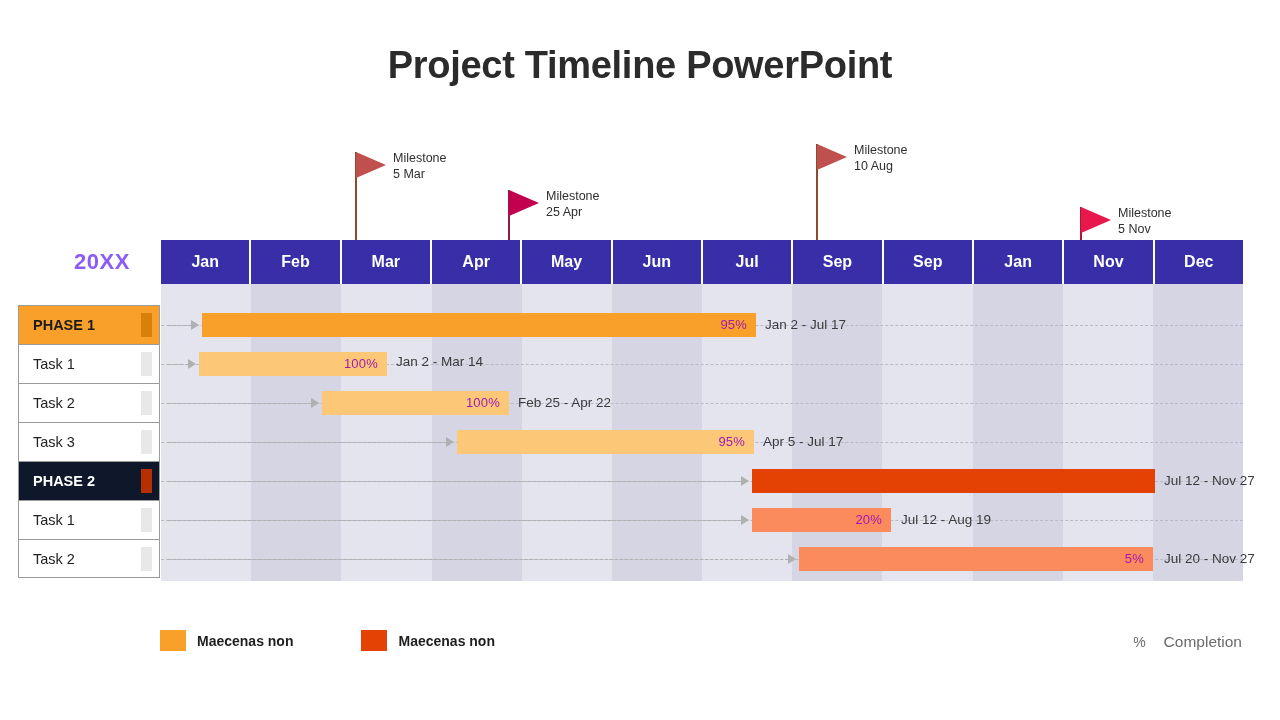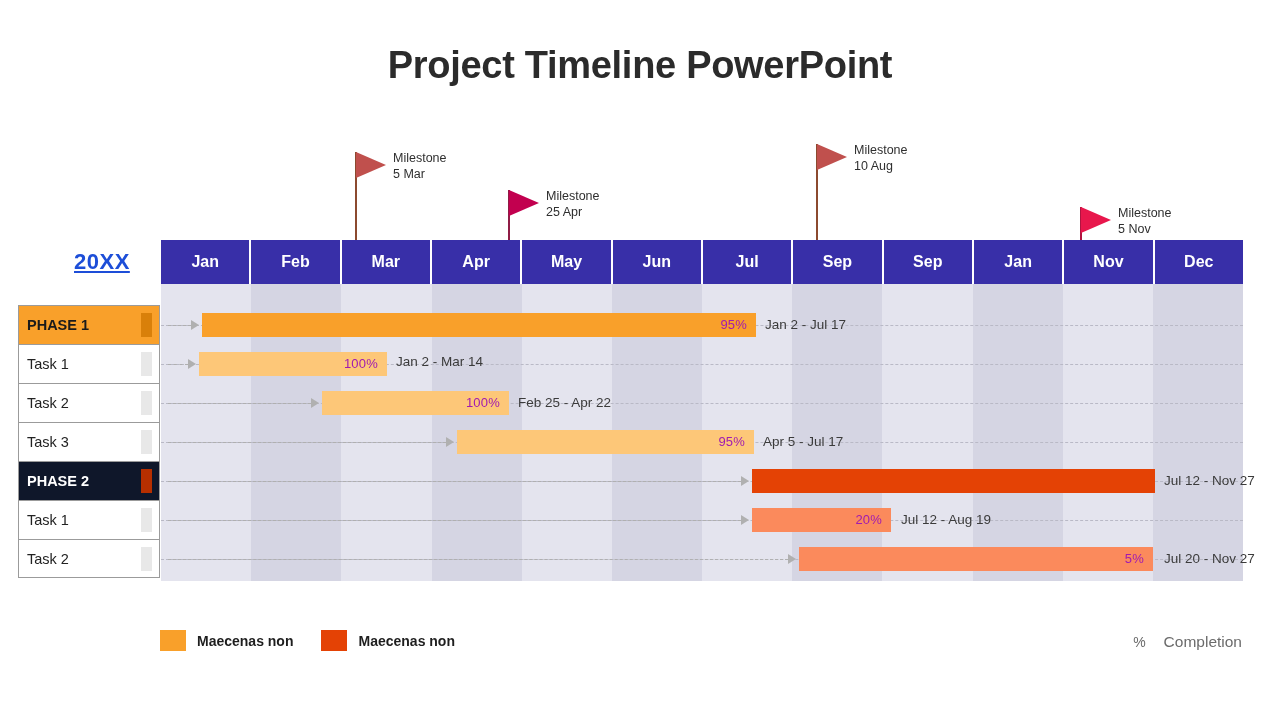--- a/index.html
+++ b/index.html
@@ -28,23 +28,22 @@
     letter-spacing: -0.3px;
   }
 
   
   #year-label {
     position: absolute;
     left: 74px;
     top: 249px;
     font-size: 22px;
     font-weight: bold;
-    color: #1d4ed8;
+    color: #8b5cf6;
     letter-spacing: 0.5px;
-    text-decoration: underline;
   }
 
   
   #plot {
     position: absolute;
     left: 161px;
     top: 240px;
     width: 1082px;
     height: 341px;
   }
@@ -110,21 +109,21 @@
     height: 39px;
     box-sizing: border-box;
     border: 1px solid #9b9b9b;
     border-bottom: none;
     background: #ffffff;
     display: flex;
     align-items: center;
   }
   .row-label:last-child { border-bottom: 1px solid #9b9b9b; }
   .row-label .rl-text {
-    padding-left: 8px;
+    padding-left: 14px;
     font-size: 14.5px;
     color: #222222;
   }
   .row-label.phase .rl-text {
     font-weight: bold;
     font-size: 14.5px;
   }
   .row-label.phase1 { background: #f9a02a; }
   .row-label.phase2 { background: #0f172a; }
   .row-label.phase1 .rl-text { color: #1b1b1b; }
@@ -210,20 +209,21 @@
     white-space: nowrap;
   }
 
   
   #legend {
     position: absolute;
     left: 160px;
     top: 630px;
     display: flex;
     align-items: center;
+    gap: 40px;
   }
   .legend-item {
     display: flex;
     align-items: center;
     margin-right: 28px;
   }
   .legend-swatch {
     width: 26px;
     height: 21px;
     margin-right: 11px;

